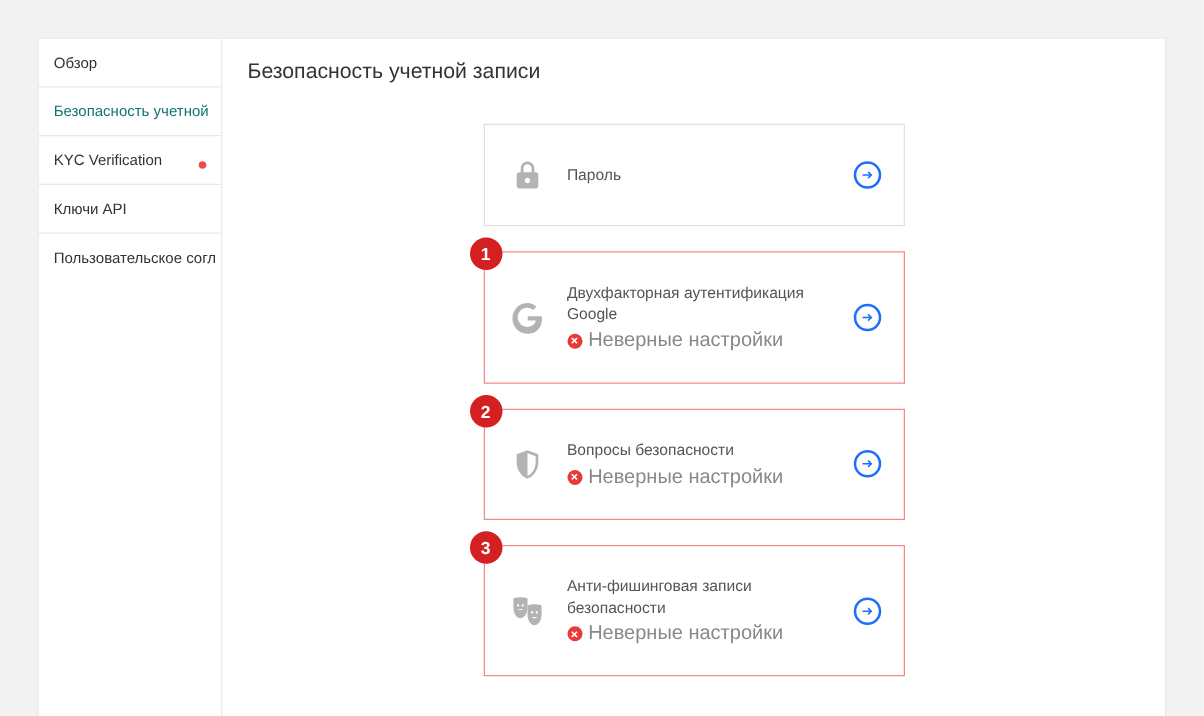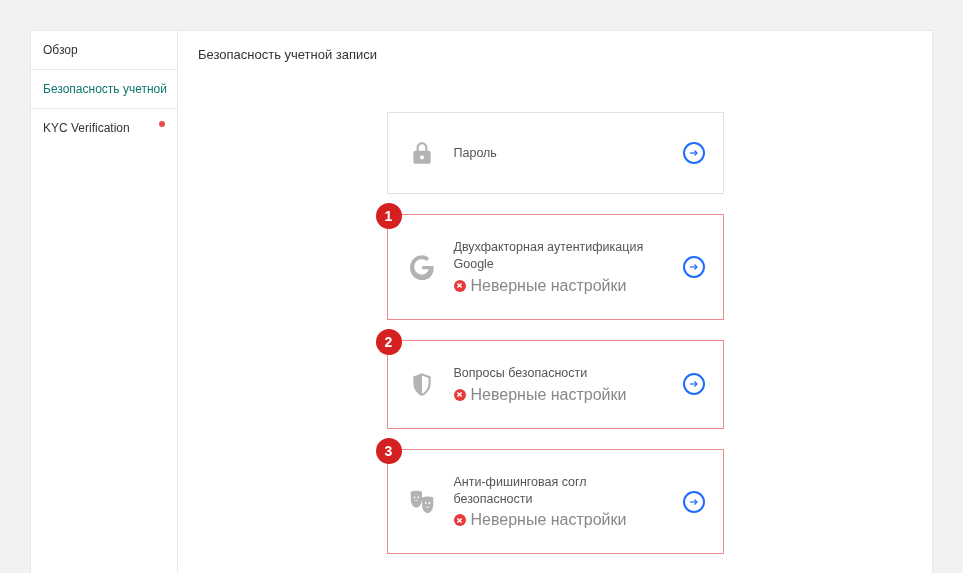--- a/index.html
+++ b/index.html
@@ -25,21 +25,21 @@
       border: 1px solid #e8e8e8;
       flex-shrink: 0;
     }
     .sidebar-item {
       padding: 12px 12px;
       font-size: 12px;
       color: #333;
       border-bottom: 1px solid #e8e8e8;
       cursor: pointer;
       display: flex;
-      align-items: flex-start;
+      align-items: flex-end;
       justify-content: space-between;
       white-space: nowrap;
       overflow: hidden;
     }
     .sidebar-item.active {
       color: #0f766e;
     }
     .sidebar-item:last-child {
       border-bottom: none;
     }
@@ -53,23 +53,23 @@
     }
     .main {
       flex: 1;
       background: #fff;
       border: 1px solid #e8e8e8;
       border-left: none;
       padding: 16px 20px 40px 20px;
       min-height: 520px;
     }
     .page-title {
-      font-size: 13px;
+      font-size: 17px;
       color: #333;
-      margin-bottom: 50px;
+      margin-bottom: 32px;
     }
     .cards {
       display: flex;
       flex-direction: column;
       align-items: center;
       gap: 20px;
     }
     .card {
       width: 337px;
       border: 1px solid #e1e1e1;
@@ -161,20 +161,26 @@
   <div class="sidebar">
     <div class="sidebar-item">
       <span>Обзор</span>
     </div>
     <div class="sidebar-item active">
       <span>Безопасность учетной</span>
     </div>
     <div class="sidebar-item">
       <span>KYC Verification</span>
       <span class="dot"></span>
+    </div>
+    <div class="sidebar-item">
+      <span>Ключи API</span>
+    </div>
+    <div class="sidebar-item">
+      <span>Пользовательское согл</span>
     </div>
   </div>
 
   <div class="main">
     <div class="page-title">Безопасность учетной записи</div>
 
     <div class="cards">
 
       <div class="card">
         <div class="card-icon">
@@ -249,21 +255,21 @@
 
       <div class="card error">
         <div class="badge">3</div>
         <div class="card-icon">
           <svg viewBox="0 0 32 32" width="30" height="30" fill="#b3b3b3">
             <path d="M10 4c-3 0-6 1-6 1v8c0 5 3 9 6 9s6-4 6-9V5s-3-1-6-1zm-2 6c.6 0 1 .4 1 1s-.4 1-1 1-1-.4-1-1 .4-1 1-1zm4 0c.6 0 1 .4 1 1s-.4 1-1 1-1-.4-1-1 .4-1 1-1zm-2 4c1.5 0 2.5 1 2.5 1h-5s1-1 2.5-1z"></path>
             <path d="M22 10c-3 0-6 1-6 1v8c0 5 3 9 6 9s6-4 6-9v-8s-3-1-6-1zm-2 6c.6 0 1 .4 1 1s-.4 1-1 1-1-.4-1-1 .4-1 1-1zm4 0c.6 0 1 .4 1 1s-.4 1-1 1-1-.4-1-1 .4-1 1-1zm-2 6c-1.5 0-2.5-1-2.5-1h5s-1 1-2.5 1z"></path>
           </svg>
         </div>
         <div class="card-content">
-          <div class="card-title">Анти-фишинговая согл безопасности</div>
+          <div class="card-title">Анти-фишинговая записи безопасности</div>
           <div class="card-status">
             <span class="status-x">
               <svg viewBox="0 0 10 10" stroke="#fff" stroke-width="2">
                 <line x1="2" y1="2" x2="8" y2="8"></line>
                 <line x1="8" y1="2" x2="2" y2="8"></line>
               </svg>
             </span>
             <span class="status-text">Неверные настройки</span>
           </div>
         </div>

